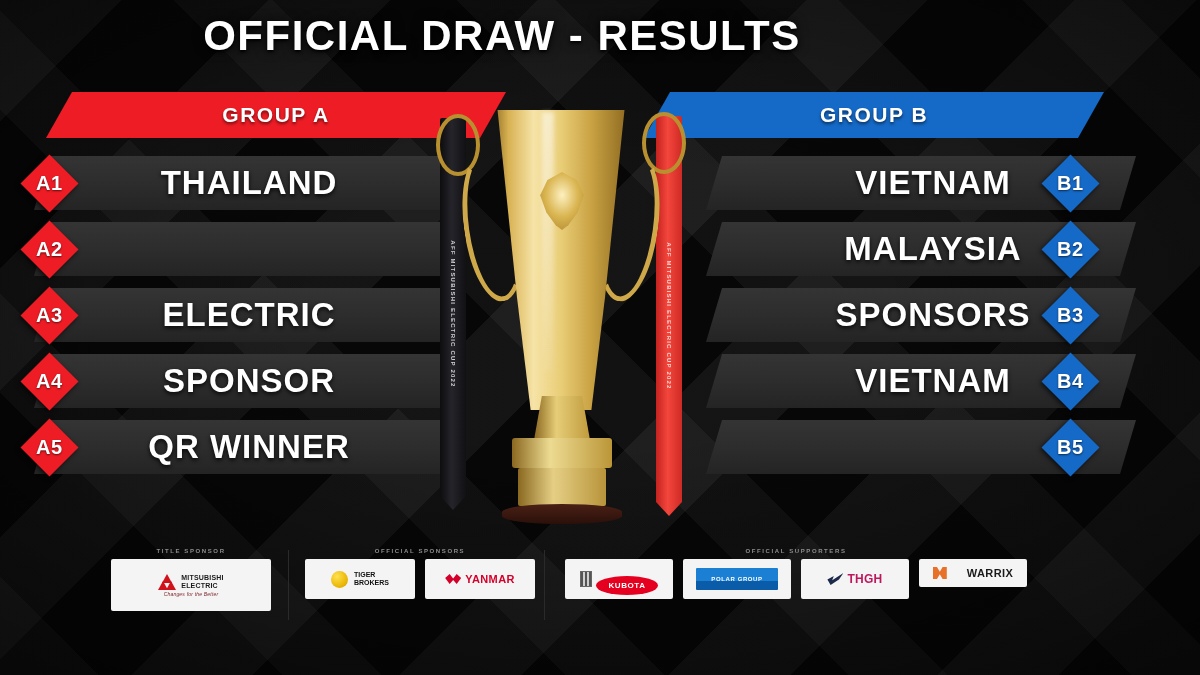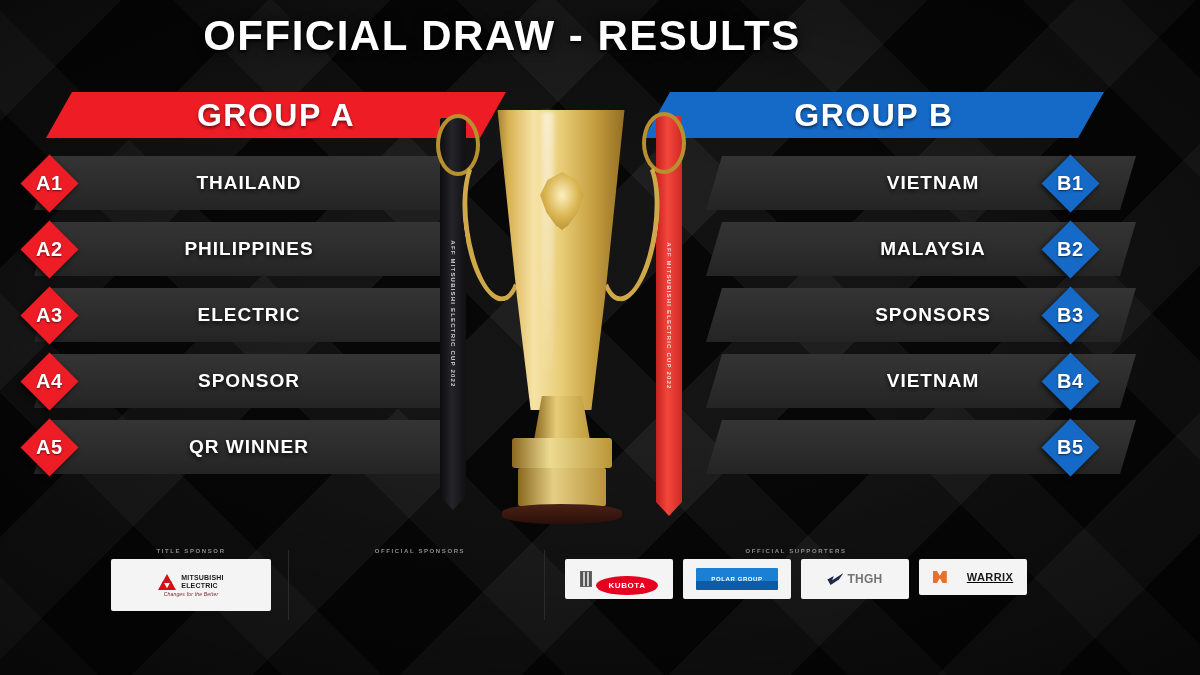--- a/index.html
+++ b/index.html
@@ -26,41 +26,41 @@
   .title {
     position:absolute; top:12px; left:0; width:1004px; text-align:center;
     font-size:42px; font-weight:bold; letter-spacing:1.5px; color:#fff;
     text-shadow:0 0 12px rgba(0,0,0,0.9), 0 2px 3px rgba(0,0,0,0.9);
   }
 
   
   .banner {
     position:absolute; top:92px; height:46px;
     display:flex; align-items:center; justify-content:center;
-    color:#fff; font-size:32px; font-weight:bold; letter-spacing:1.5px;
+    color:#fff; font-size:21px; font-weight:bold; letter-spacing:1.5px;
     text-shadow:0 2px 3px rgba(0,0,0,0.55);
   }
   .banner-a { left:46px; width:460px; background:#ee1c25;
     clip-path:polygon(26px 0, 100% 0, calc(100% - 26px) 100%, 0 100%); }
   .banner-b { left:644px; width:460px; background:#1569c7;
     clip-path:polygon(26px 0, 100% 0, calc(100% - 26px) 100%, 0 100%); }
 
   
   .rows { position:absolute; top:150px; left:0; width:1200px; }
   .row { position:relative; height:66px; }
   .stripe {
     position:absolute; top:6px; height:54px;
     background:linear-gradient(180deg,#343434 0%, #2c2c2c 55%, #242424 100%);
   }
   .stripe-a { left:34px; width:430px; clip-path:polygon(16px 0,100% 0,calc(100% - 16px) 100%,0 100%); }
   .stripe-b { left:706px; width:430px; clip-path:polygon(16px 0,100% 0,calc(100% - 16px) 100%,0 100%); }
 
   .team {
     position:absolute; top:6px; height:54px; line-height:54px;
-    color:#fff; font-size:19px; font-weight:bold; letter-spacing:1px;
+    color:#fff; font-size:33px; font-weight:bold; letter-spacing:1px;
     text-shadow:0 2px 4px rgba(0,0,0,0.85);
     white-space:nowrap;
   }
   .team-a { left:34px; width:430px; text-align:center; }
   .team-b { left:718px; width:430px; text-align:center; }
 
   .badge {
     position:absolute; top:13px; width:41px; height:41px;
     transform:rotate(45deg);
     display:flex; align-items:center; justify-content:center;
@@ -157,23 +157,23 @@
     font-size:8px; font-weight:bold; color:#fff; letter-spacing:0.6px;margin-top:12px; }
 
   .card-blue { width:108px; height:40px; }
   .blue-inner { width:82px; height:22px; background:linear-gradient(180deg,#1b7fd4 0 58%, #0a5ba8 58% 100%);
     display:flex; align-items:center; justify-content:center; border-radius:1px; }
   .blue-txt { font-size:6px; font-weight:bold; color:#fff; letter-spacing:0.6px; }
 
   .card-thgh { width:108px; height:40px; gap:4px; }
   .thgh-mark { width:16px; height:12px; background:#1b2a4a;
     clip-path:polygon(0 55%,40% 25%,30% 60%,100% 0,62% 75%,72% 55%,20% 100%); }
-  .thgh-name { font-size:12px; font-weight:bold; color:#737373; letter-spacing:0.3px; }
-
-  .card-warrix { width:108px; height:36px; gap:20px;text-decoration:underline; }
+  .thgh-name { font-size:12px; font-weight:bold; color:#be185d; letter-spacing:0.3px; }
+
+  .card-warrix { width:108px; height:28px; gap:20px; }
   .wx-mark { width:14px; height:12px; background:#e8712a;
     clip-path:polygon(0 0,30% 0,50% 40%,70% 0,100% 0,100% 100%,70% 100%,50% 60%,30% 100%,0 100%); }
   .wx-name { font-size:11px; font-weight:bold; color:#1a1a1a; letter-spacing:0.4px; }
 </style>
 </head>
 <body>
 
 <div id="stage">
 
   <div class="bg-layer">
@@ -203,21 +203,20 @@
       <div class="badge badge-b">
           <span>B1</span>
         </div>
     </div>
 
     <div class="row">
       <div class="stripe stripe-a"></div>
       <div class="badge badge-a">
           <span>A2</span>
         </div>
-      <div class="team team-a">PHILIPPINES</div>
       <div class="stripe stripe-b"></div>
       <div class="team team-b">MALAYSIA</div>
       <div class="badge badge-b">
           <span>B2</span>
         </div>
     </div>
 
     <div class="row">
       <div class="stripe stripe-a"></div>
       <div class="badge badge-a">
@@ -297,20 +296,33 @@
           </div>
           <div class="mits-tag">Changes for the Better</div>
         </div>
       </div>
     </div>
 
     <div class="divider" style="left:288px"></div>
 
     <div class="sp-group g-official">
       <div class="sp-label">OFFICIAL SPONSORS</div>
+      <div class="sp-logos">
+        <div class="sp-card card-tiger">
+          <div class="tiger-coin"></div>
+          <div>
+            <div class="tiger-name">TIGER</div>
+            <div class="tiger-name">BROKERS</div>
+          </div>
+        </div>
+        <div class="sp-card card-yanmar">
+          <div class="ym-mark"></div>
+          <div class="ym-name">YANMAR</div>
+        </div>
+      </div>
     </div>
 
     <div class="divider" style="left:544px"></div>
 
     <div class="sp-group g-support">
       <div class="sp-label">OFFICIAL SUPPORTERS</div>
       <div class="sp-logos">
         <div class="sp-card card-kubota">
           <div class="kb-grill"></div>
           <div class="kb-oval">KUBOTA</div>

